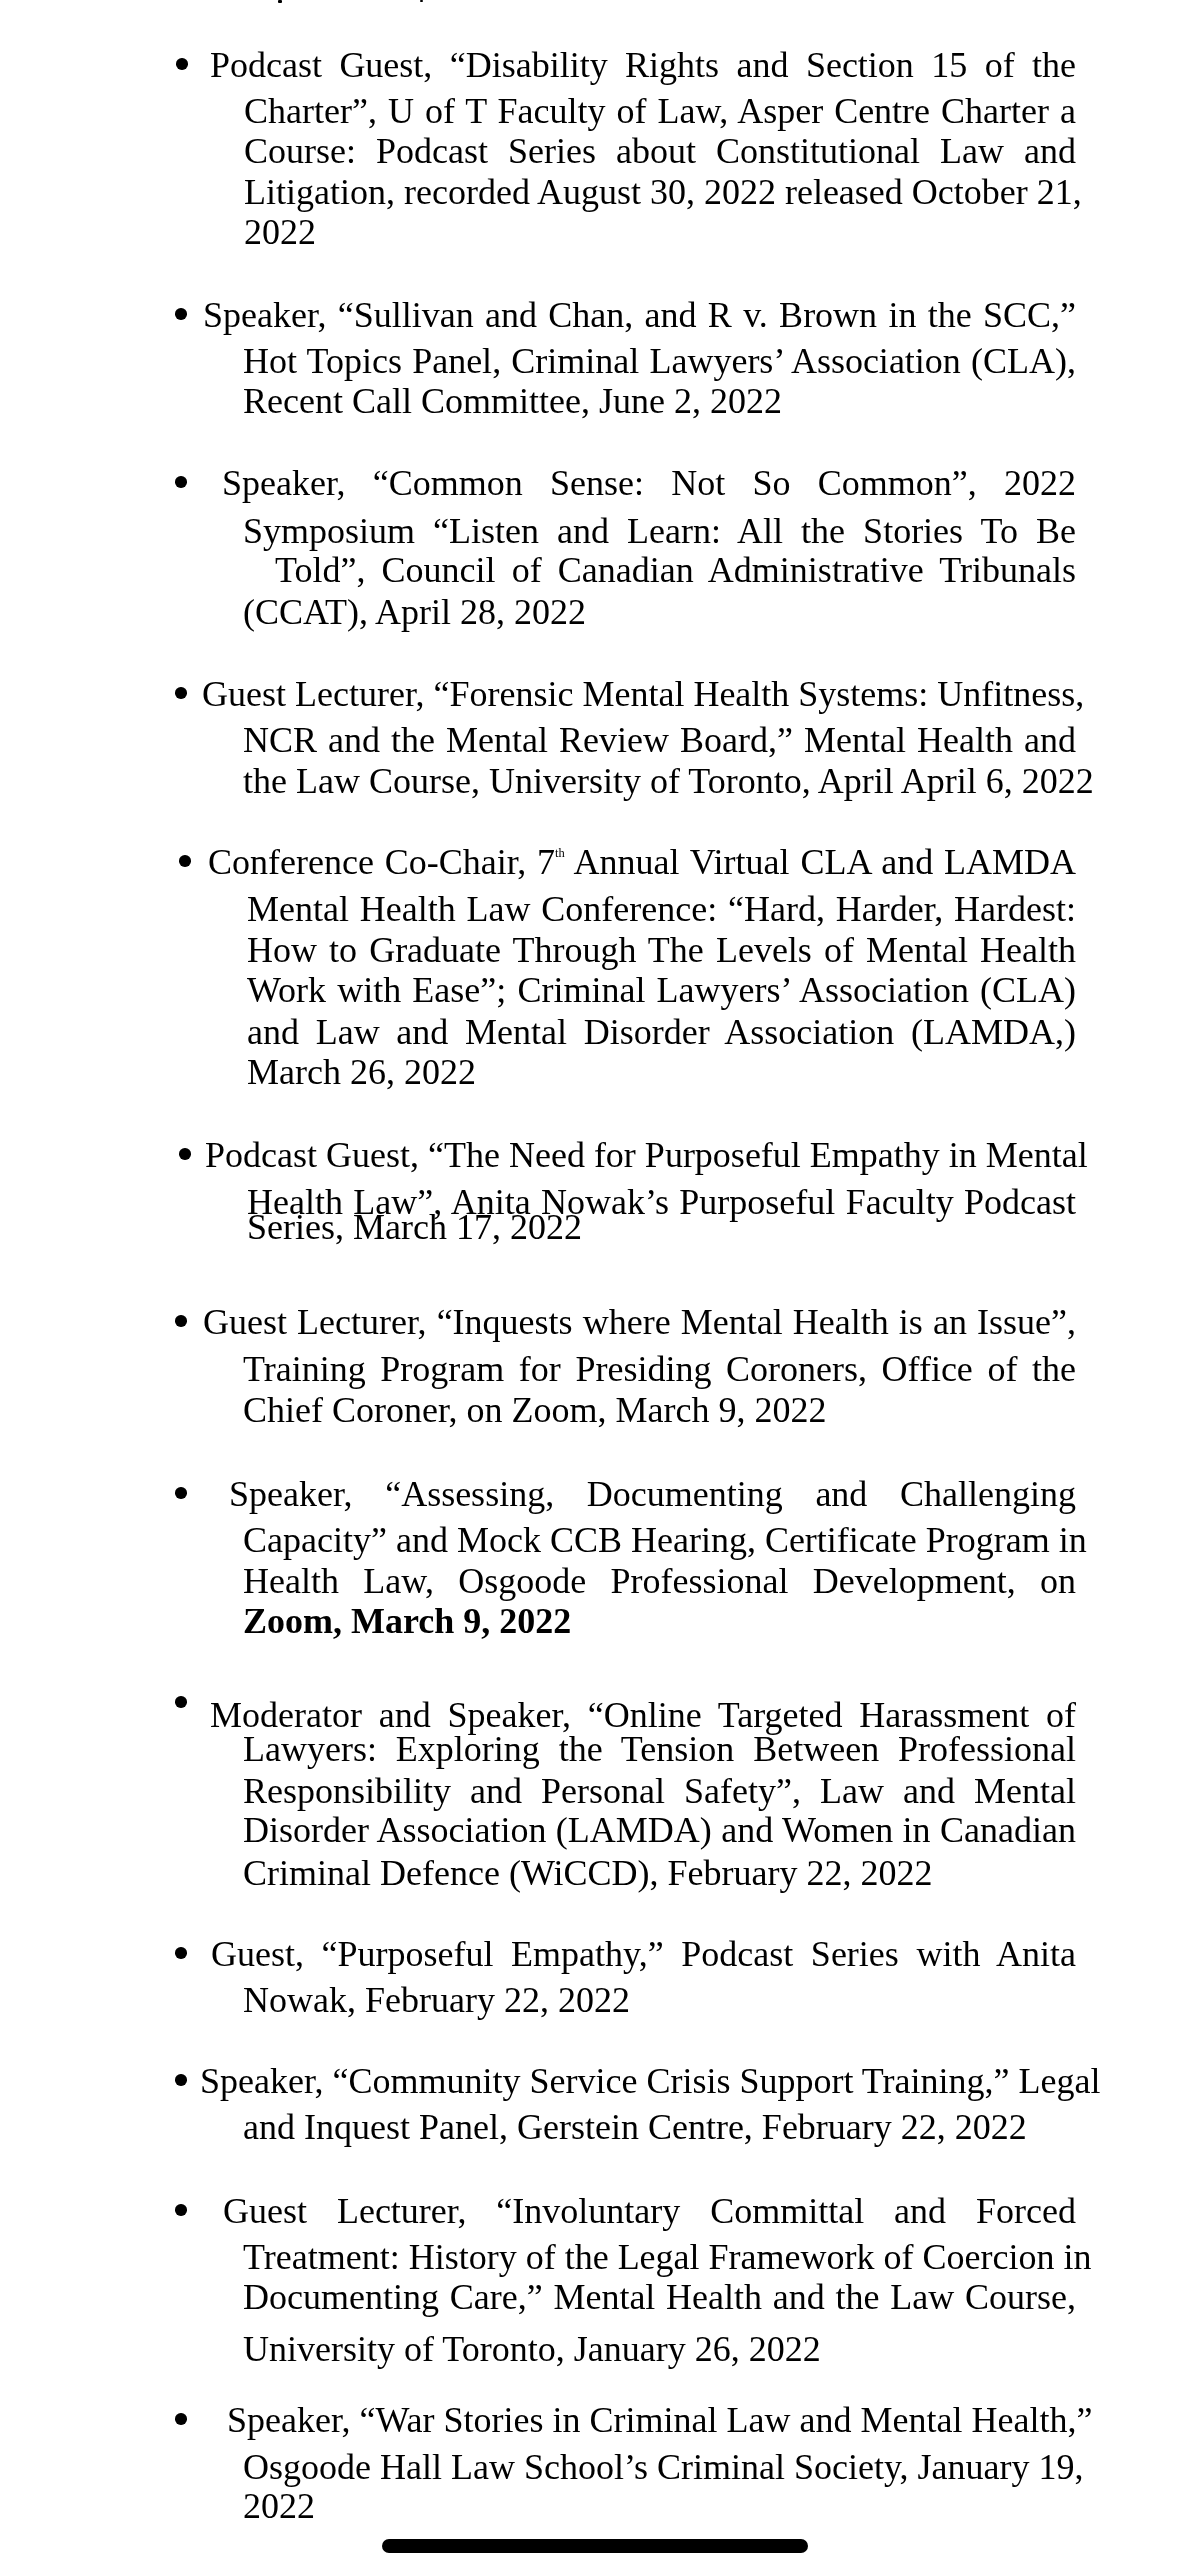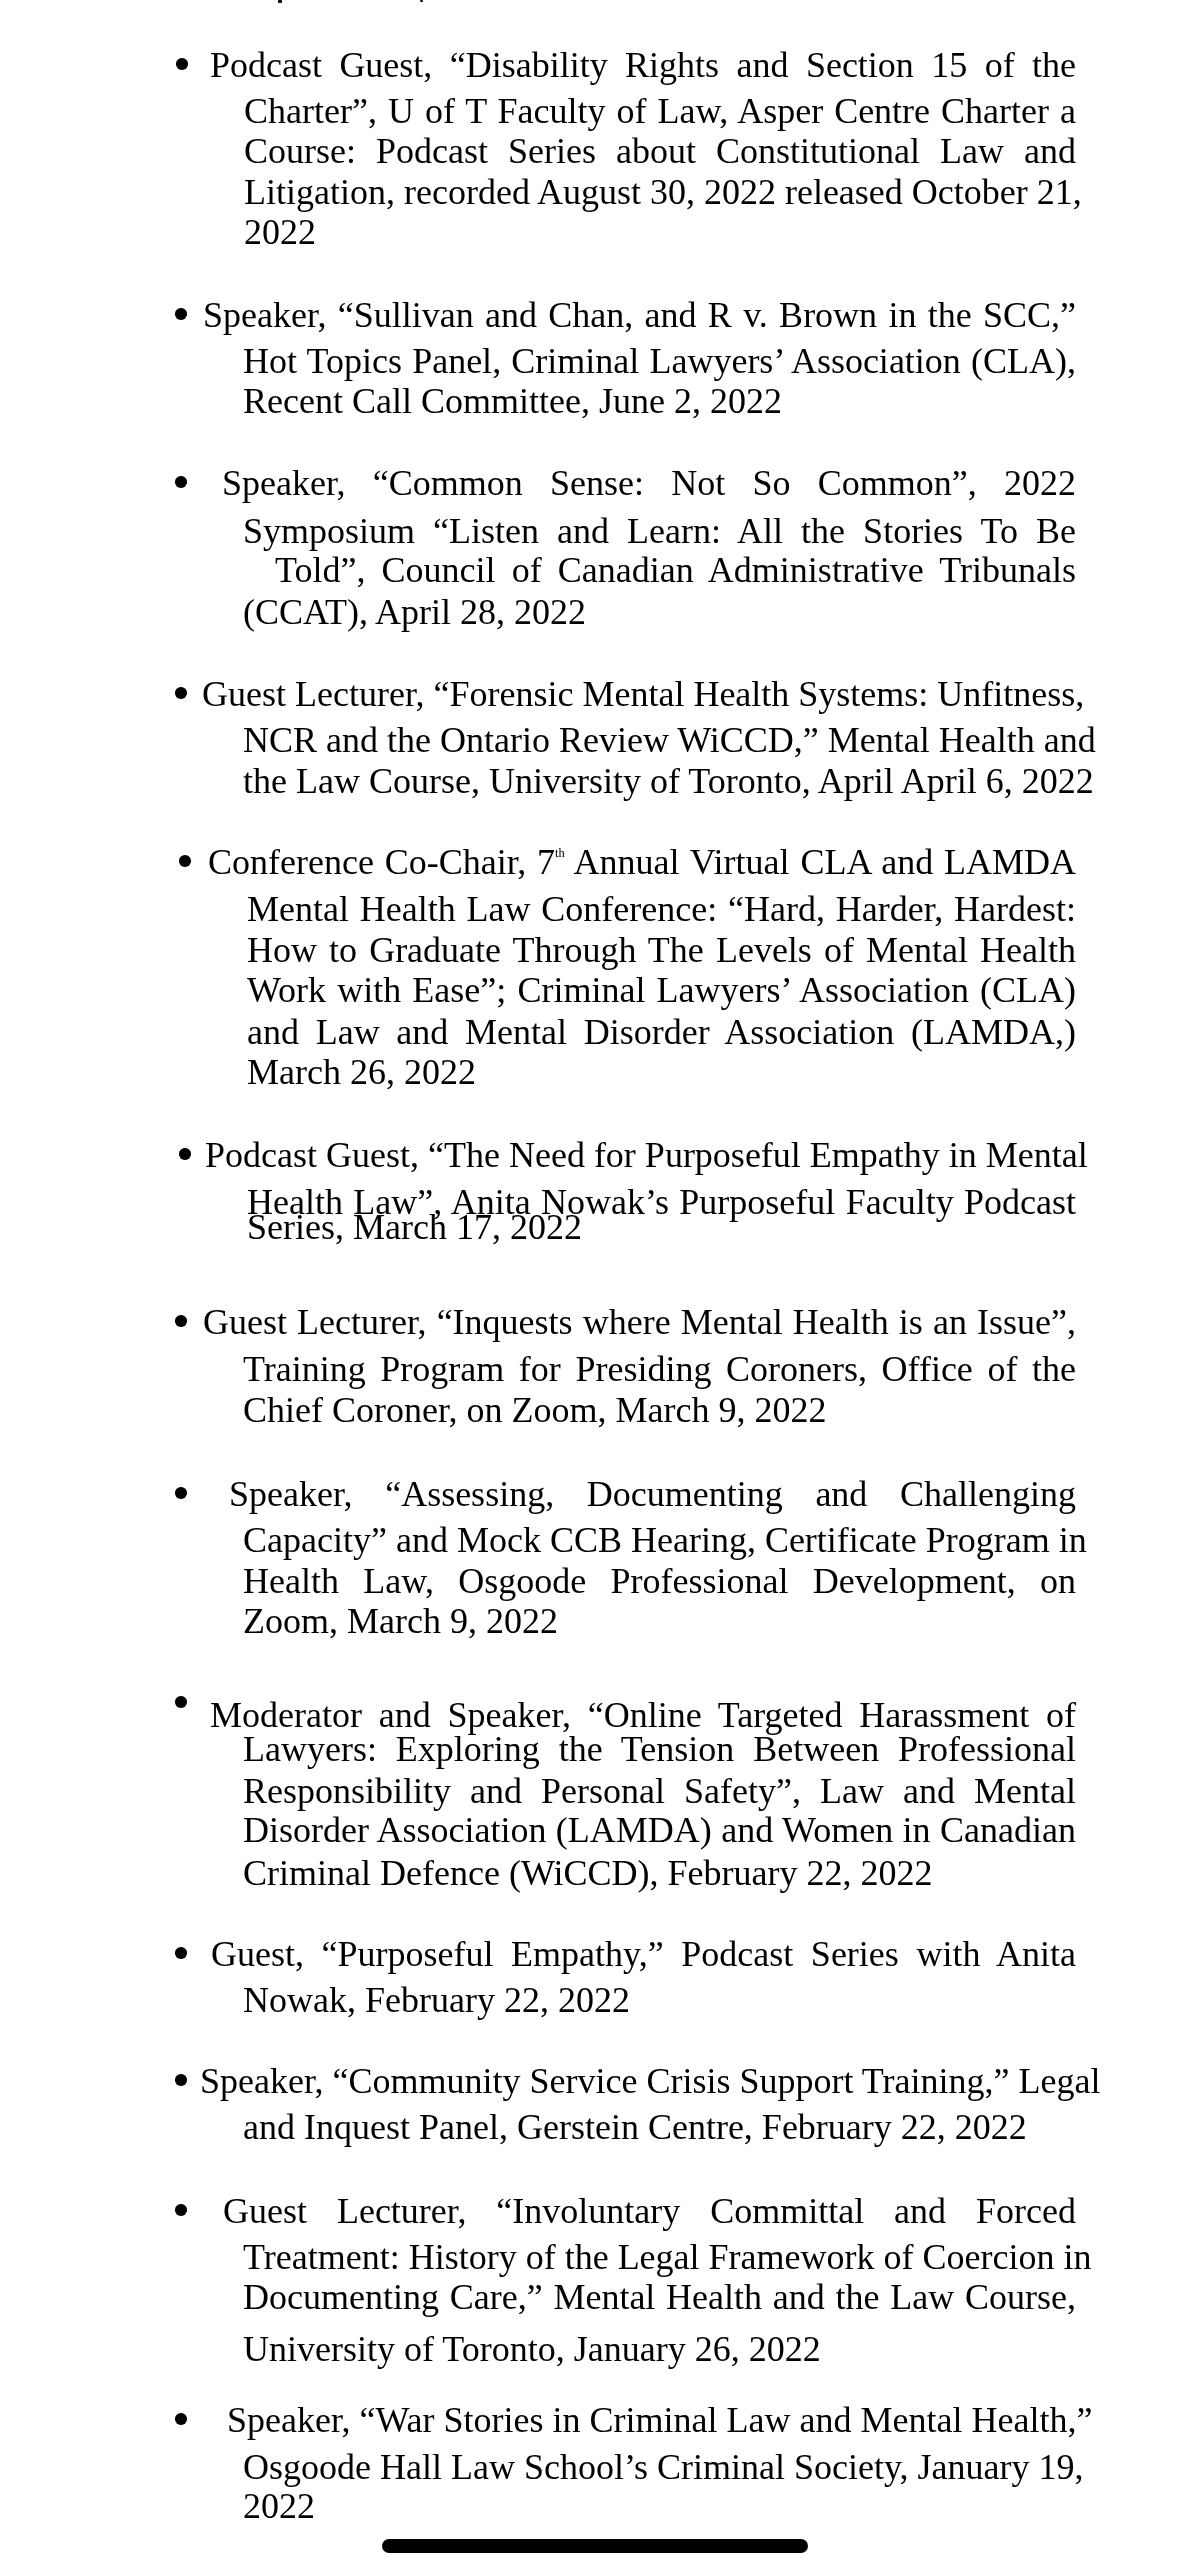--- a/index.html
+++ b/index.html
@@ -54,21 +54,21 @@
     <span class="bullet"></span>
     <div class="line first" style="left:222px;top:0;">Speaker, “Common Sense: Not So Common”, 2022</div>
     <div class="line" style="left:243px;top:48px;">Symposium “Listen and Learn: All the Stories To Be</div>
     <div class="line" style="left:243px;top:87px;margin-left:32px;">Told”, Council of Canadian Administrative Tribunals</div>
     <div class="line last" style="left:243px;top:129px;">(CCAT), April 28, 2022</div>
   </div>
 
   <div class="item" style="top:674px;">
     <span class="bullet"></span>
     <div class="line first" style="left:202px;top:0;">Guest Lecturer, “Forensic Mental Health Systems: Unfitness,</div>
-    <div class="line" style="left:243px;top:46px;">NCR and the Ontario Review WiCCD,” Mental Health and</div>
+    <div class="line" style="left:243px;top:46px;">NCR and the Mental Review Board,” Mental Health and</div>
     <div class="line" style="left:243px;top:87px;">the Law Course, University of Toronto, April April 6, 2022</div>
   </div>
 
   <div class="item" style="top:842px;">
     <span class="bullet" style="left:179px;"></span>
     <div class="line first" style="left:208px;top:0;">
       <span>Conference Co-Chair, 7</span><sup class="ord">th</sup><span> Annual Virtual CLA and LAMDA</span>
     </div>
     <div class="line" style="left:247px;top:47px;">Mental Health Law Conference: “Hard, Harder, Hardest:</div>
     <div class="line" style="left:247px;top:88px;">How to Graduate Through The Levels of Mental Health</div>
@@ -89,21 +89,21 @@
     <div class="line first" style="left:203px;top:0;">Guest Lecturer, “Inquests where Mental Health is an Issue”,</div>
     <div class="line" style="left:243px;top:47px;">Training Program for Presiding Coroners, Office of the</div>
     <div class="line last" style="left:243px;top:88px;">Chief Coroner, on Zoom, March 9, 2022</div>
   </div>
 
   <div class="item" style="top:1474px;">
     <span class="bullet"></span>
     <div class="line first" style="left:229px;top:0;">Speaker, “Assessing, Documenting and Challenging</div>
     <div class="line" style="left:243px;top:46px;">Capacity” and Mock CCB Hearing, Certificate Program in</div>
     <div class="line" style="left:243px;top:87px;">Health Law, Osgoode Professional Development, on</div>
-    <div class="line last" style="left:243px;top:127px;">Zoom, March 9, 2022</div>
+    <div class="line last" style="left:243px;top:127px;font-weight:bold;">Zoom, March 9, 2022</div>
   </div>
 
   <div class="item" style="top:1683px;">
     <span class="bullet"></span>
     <div class="line first" style="left:210px;top:12px;">Moderator and Speaker, “Online Targeted Harassment of</div>
     <div class="line" style="left:243px;top:46px;">Lawyers: Exploring the Tension Between Professional</div>
     <div class="line" style="left:243px;top:88px;">Responsibility and Personal Safety”, Law and Mental</div>
     <div class="line" style="left:243px;top:127px;">Disorder Association (LAMDA) and Women in Canadian</div>
     <div class="line last" style="left:243px;top:170px;">Criminal Defence (WiCCD), February 22, 2022</div>
   </div>

